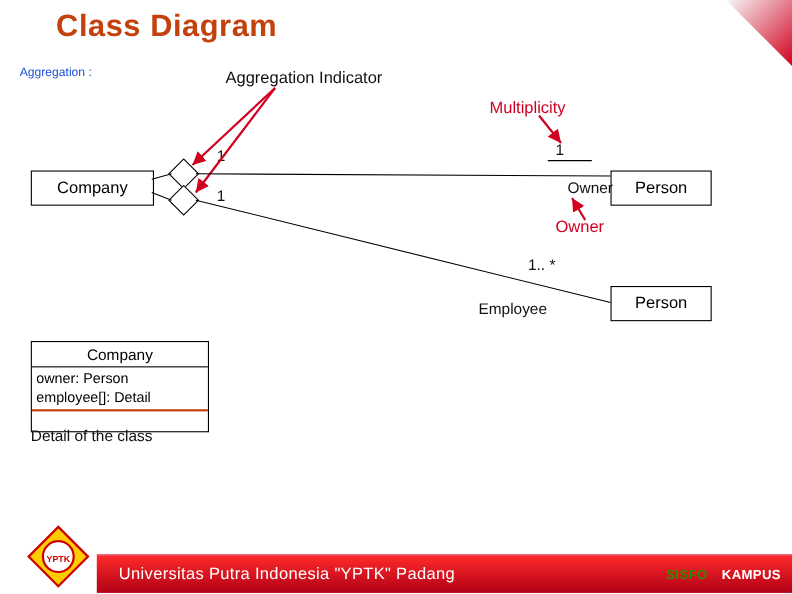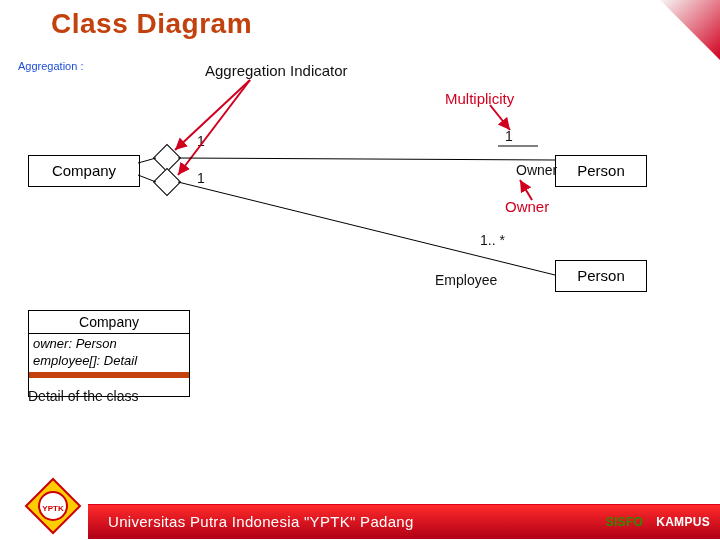--- a/index.html
+++ b/index.html
@@ -101,24 +101,23 @@
     font-size: 13px;
     background: #fff;
   }
   .detail .hd {
     text-align: center;
     border-bottom: 1px solid #000;
     padding: 3px 0;
     font-size: 14px;
   }
   .detail .attrs {
-    border-bottom: 6px solid #c2410c;
+    border-bottom: 2px solid #c2410c;
     padding: 2px 4px;
     line-height: 1.3;
-    font-style: italic;
   }
   .detail .ops {
     height: 18px;
   }
   .detail-caption {
     position: absolute;
     top: 388px;
     left: 28px;
     font-size: 14px;
     color: #111;

